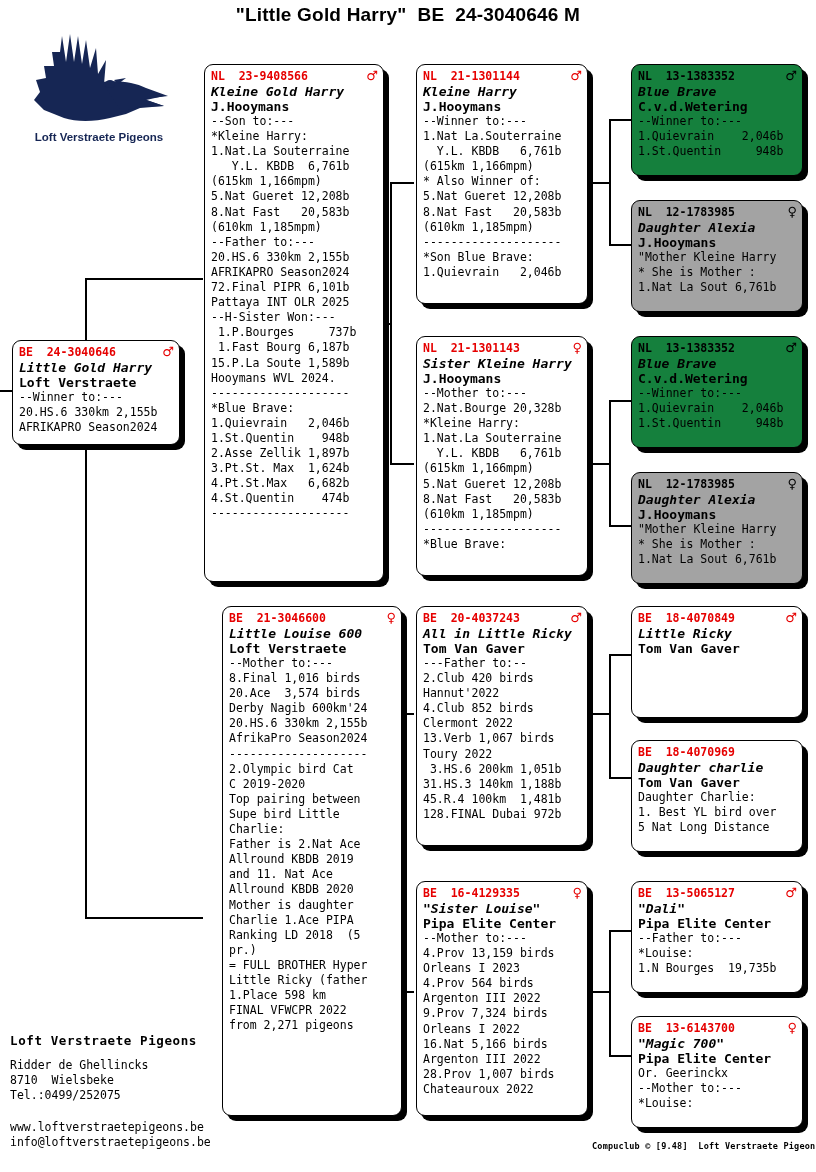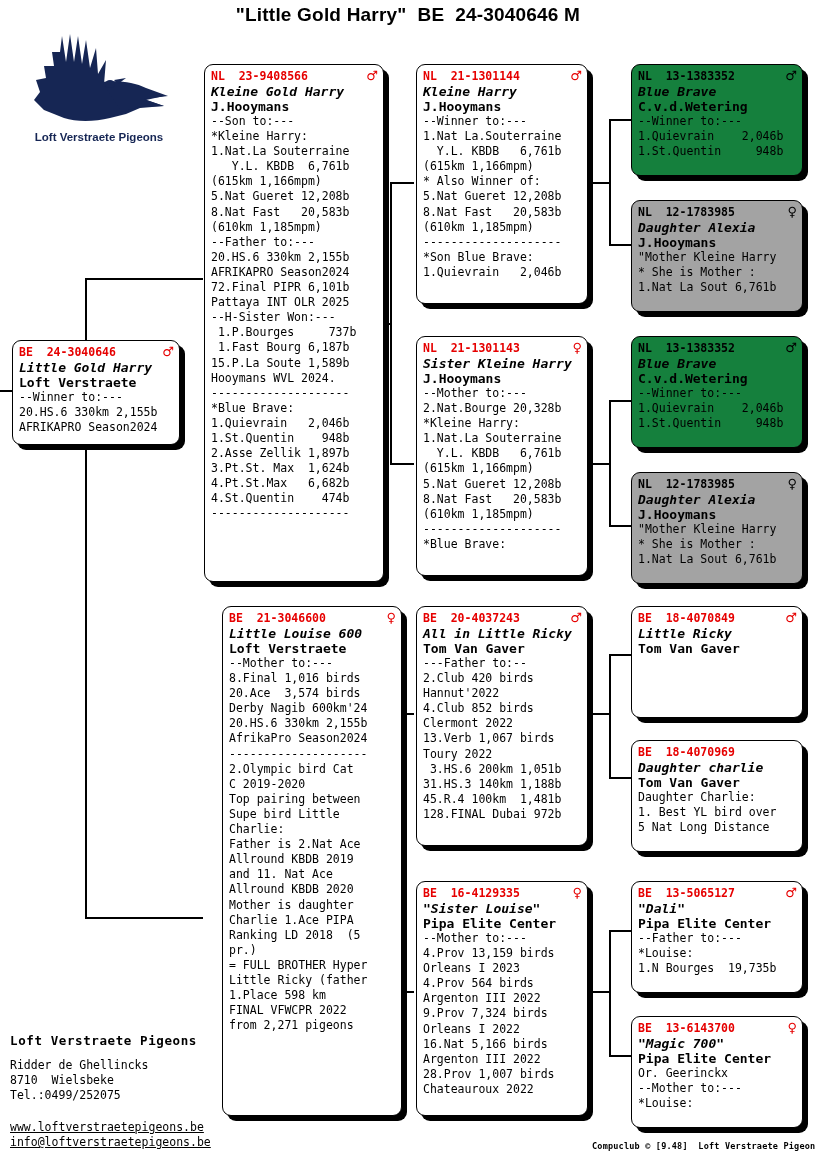--- a/index.html
+++ b/index.html
@@ -48,21 +48,21 @@
   
   .conn{position:absolute;background:#000;}
   .vl{width:1.6px;}
   .hl{height:1.6px;}
   
   #footer-name{
     position:absolute;left:10px;top:1033px;
     font-size:12.5px;font-weight:bold;white-space:pre;letter-spacing:0.6px;
   }
   #footer-addr{position:absolute;left:10px;top:1058px;font-size:11.5px;line-height:16px;white-space:pre;}
-  #footer-web{position:absolute;left:10px;top:1120px;font-size:11.5px;line-height:16px;white-space:pre;text-decoration:underline;}
+  #footer-web{position:absolute;left:10px;top:1120px;font-size:11.5px;line-height:16px;white-space:pre;}
   #compuclub{
     position:absolute;left:592px;top:1141px;font-size:8.5px;font-weight:bold;
     white-space:pre;letter-spacing:0.2px;
   }
 </style>
 </head>
 <body>
 
 <div id="page-title">"Little Gold Harry"  BE  24-3040646 M</div>
 

